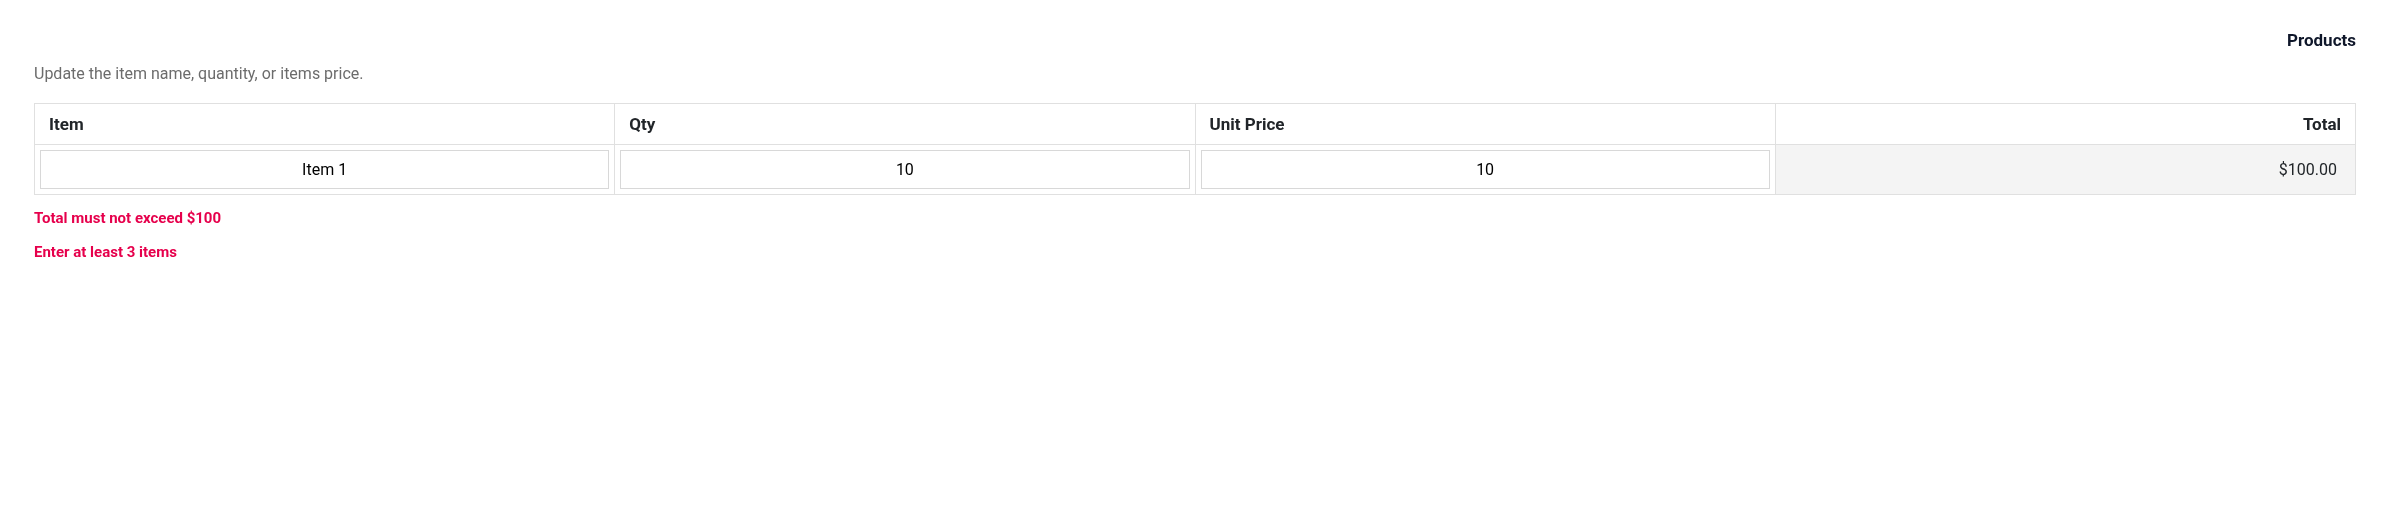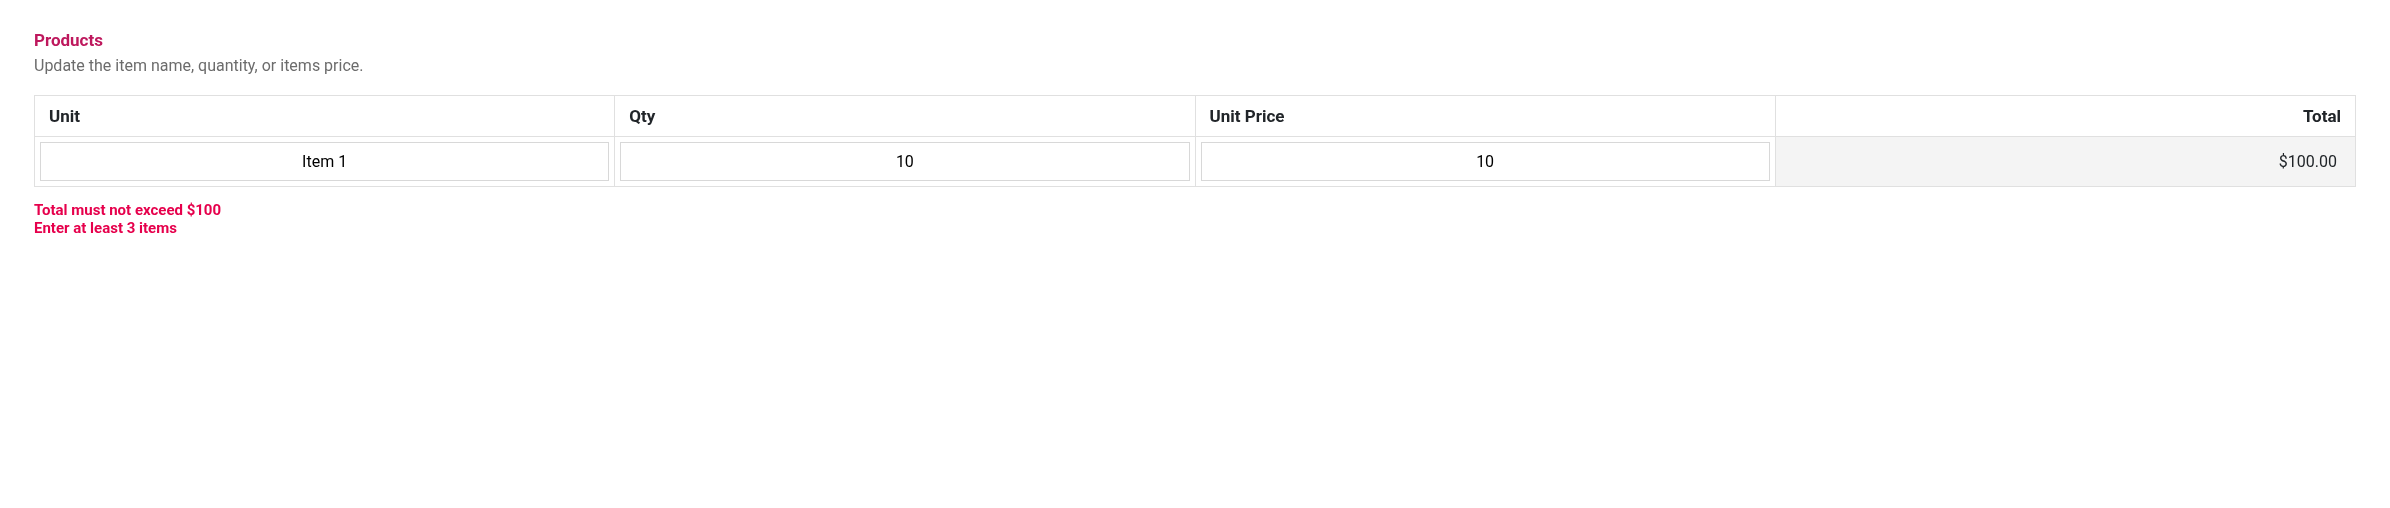--- a/index.html
+++ b/index.html
@@ -10,22 +10,23 @@
     body {
       font-family: -apple-system, BlinkMacSystemFont, "Segoe UI", Roboto, "Helvetica Neue", Arial, sans-serif;
       font-size: 16px;
       color: #212529;
       background: #fff;
       padding: 30px 34px;
     }
     .section-title {
       font-size: 17px;
       font-weight: 700;
-      color: #be185d;
-      margin-bottom: 6px;
+      color: #0f172a;
+      margin-bottom: 14px;
+      text-align: right;
     }
     .section-subtitle {
       font-size: 16px;
       color: #6c6c6c;
       margin-bottom: 20px;
     }
     table {
       width: 100%;
       border-collapse: collapse;
       border: 1px solid #e0e0e0;
@@ -68,37 +69,37 @@
       outline: none;
       text-align: center;
     }
     .error {
       color: #e6004c;
       font-weight: 700;
       font-size: 15px;
       margin-top: 14px;
     }
     .error + .error {
-      margin-top: 0;
+      margin-top: 16px;
     }
     .col-item { width: 25%; }
     .col-qty { width: 25%; }
     .col-price { width: 25%; }
     .col-total-h { width: 25%; padding-left: 16px; }
   </style>
 </head>
 <body>
 
 <div class="section-title">Products</div>
 <div class="section-subtitle">Update the item name, quantity, or items price.</div>
 
 <table>
   <thead>
     <tr>
-      <th class="col-item">Unit</th>
+      <th class="col-item">Item</th>
       <th class="col-qty">Qty</th>
       <th class="col-price">Unit Price</th>
       <th class="col-total col-total-h">Total</th>
     </tr>
   </thead>
   <tbody>
     <tr>
       <td>
         <input type="text" value="Item 1" style="">
       </td>

